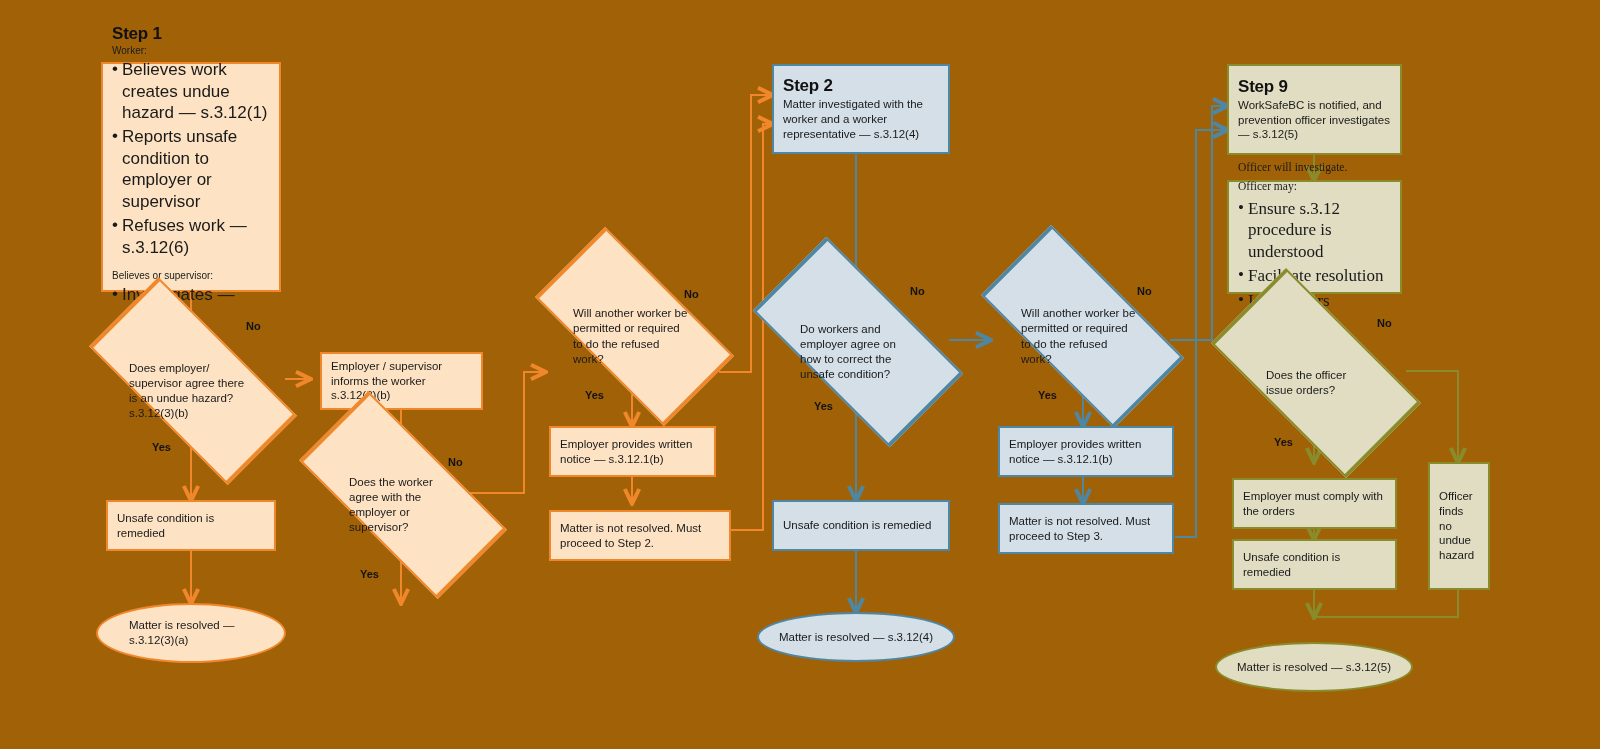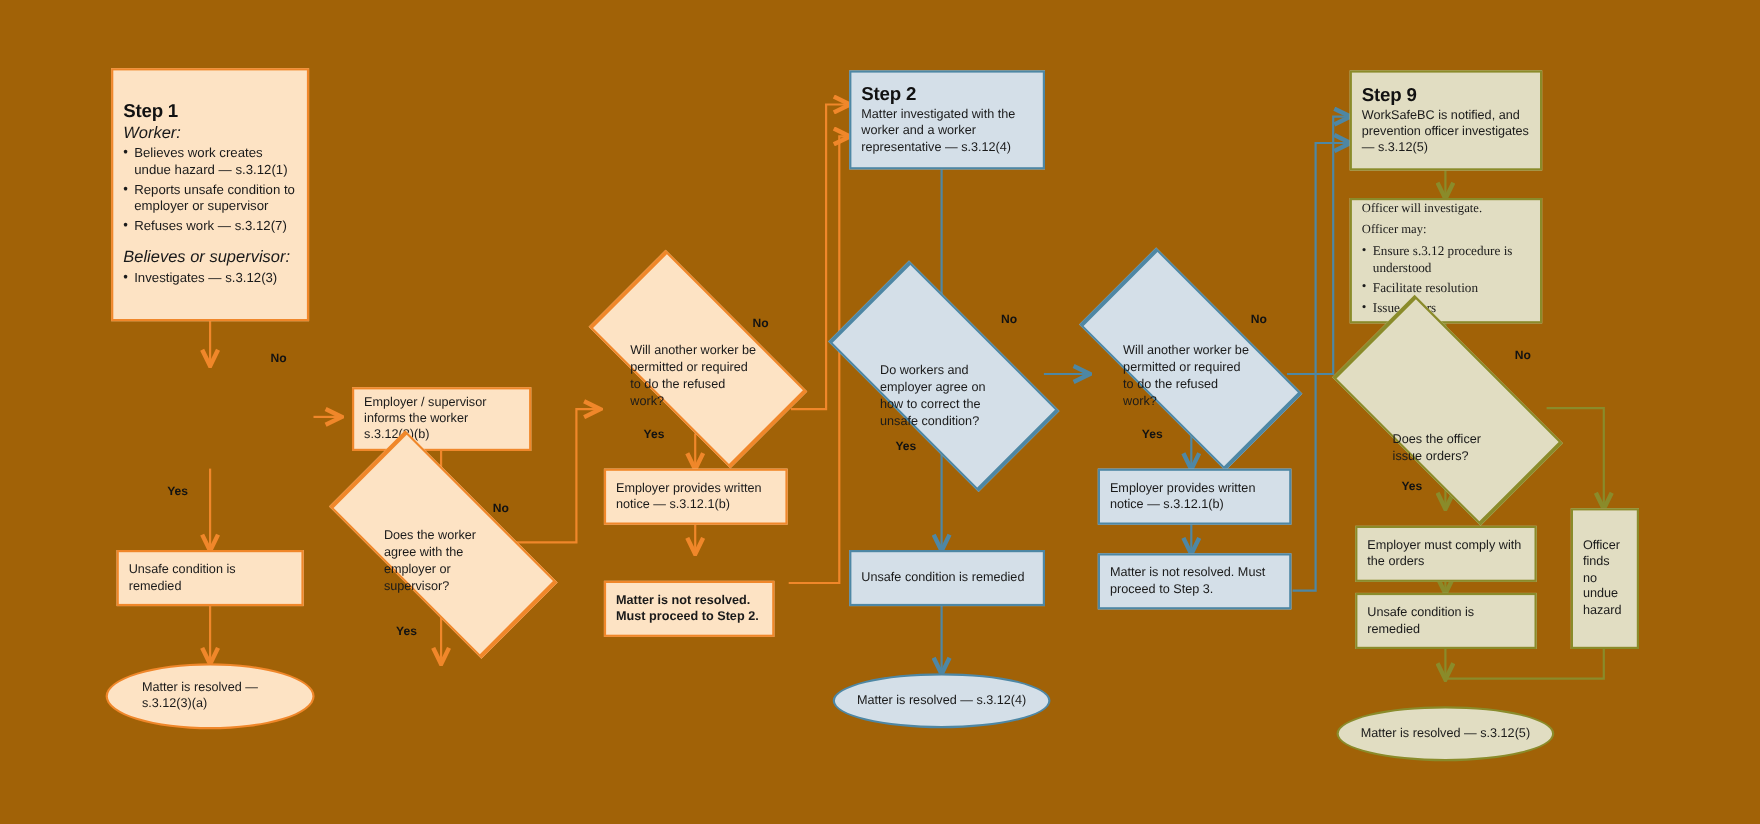--- a/index.html
+++ b/index.html
@@ -53,25 +53,25 @@
     position: absolute;
     left: 50%;
     top: 50%;
     border-style: solid;
     border-width: 2px;
     transform-origin: center center;
   }
   .diamond .dlabel {
     position: absolute;
     left: 0;
-    top: 1px;
+    top: 12px;
     width: 100%;
     height: 100%;
     display: flex;
-    align-items: flex-end;
+    align-items: center;
     justify-content: center;
     text-align: left;
   }
   .diamond .dlabel span { display: block; }
 
   
   .ellipse {
     position: absolute;
     box-sizing: border-box;
     border-style: solid;
@@ -90,36 +90,35 @@
 
   
   .steptitle {
     font-weight: bold;
     font-size: 17px;
     color: #111111;
     margin: 0 0 1px 0;
     letter-spacing: -0.2px;
   }
   .subhead {
-    font-size: 15px;
+    font-size: 10px;
     color: #1a1a1a;
     margin: 0 0 2px 0;
     line-height: 1.18;
-    font-style: italic;
   }
   .subhead.gap { margin-top: 12px; }
   .bullets {
     list-style: none;
     margin: 0;
     padding: 0;
   }
   .bullets li {
     position: relative;
     padding-left: 10px;
-    font-size: 12px;
+    font-size: 17px;
     line-height: 1.26;
     color: #1a1a1a;
     margin-bottom: 3px;
   }
   .bullets li::before {
     content: "\2022";
     position: absolute;
     left: 0;
     top: -1px;
   }
@@ -229,29 +228,35 @@
     </g>
   </svg>
 
   <div class="node box p-orange" style="left:101px; top:62px; width:180px; height:230px;">
     <div class="inner">
       <div class="steptitle">Step 1</div>
       <div class="subhead">Worker:</div>
       <ul class="bullets">
         <li>Believes work creates undue hazard — s.3.12(1)</li>
         <li>Reports unsafe condition to employer or supervisor</li>
-        <li>Refuses work — s.3.12(7)</li>
+        <li>Refuses work — s.3.12(6)</li>
       </ul>
       <div class="subhead gap">Believes or supervisor:</div>
       <ul class="bullets">
         <li>Investigates — s.3.12(3)</li>
       </ul>
     </div>
   </div>
 
+  <div class="diamond" style="left:97px; top:332px; width:188px; height:94px;">
+    <div class="dshape p-orange" style="width:94px; height:94px; margin-left:-47px; margin-top:-47px; transform:rotate(45deg) scaleX(2.0);"></div>
+    <div class="dlabel">
+        <span class="dtext" style="width:124px;">Does employer/ supervisor agree there is an undue hazard? s.3.12(3)(b)</span>
+      </div>
+  </div>
   <div class="elabel" style="left:246px; top:320px;">No</div>
   <div class="elabel" style="left:152px; top:441px;">Yes</div>
 
   <div class="node box p-orange" style="left:320px; top:352px; width:163px; height:58px;">
     <div class="inner">
         <div class="bodytext">Employer / supervisor informs the worker s.3.12(3)(b)</div>
       </div>
   </div>
 
   <div class="diamond" style="left:307px; top:446px; width:188px; height:94px;">
@@ -282,21 +287,21 @@
   </div>
   <div class="elabel" style="left:684px; top:288px;">No</div>
   <div class="elabel" style="left:585px; top:389px;">Yes</div>
 
   <div class="node box p-orange" style="left:549px; top:426px; width:167px; height:51px;">
     <div class="inner">
         <div class="bodytext">Employer provides written notice — s.3.12.1(b)</div>
       </div>
   </div>
 
-  <div class="node box p-orange" style="left:549px; top:528px; width:155px; height:51px;font-weight:bold;">
+  <div class="node box p-orange" style="left:549px; top:510px; width:182px; height:51px;">
     <div class="inner">
         <div class="bodytext">Matter is not resolved. Must proceed to Step 2.</div>
       </div>
   </div>
 
   <div class="node box p-blue" style="left:772px; top:64px; width:178px; height:90px;">
     <div class="inner">
       <div class="steptitle">Step 2</div>
       <div class="bodytext">Matter investigated with the worker and a worker representative — s.3.12(4)</div>
     </div>

